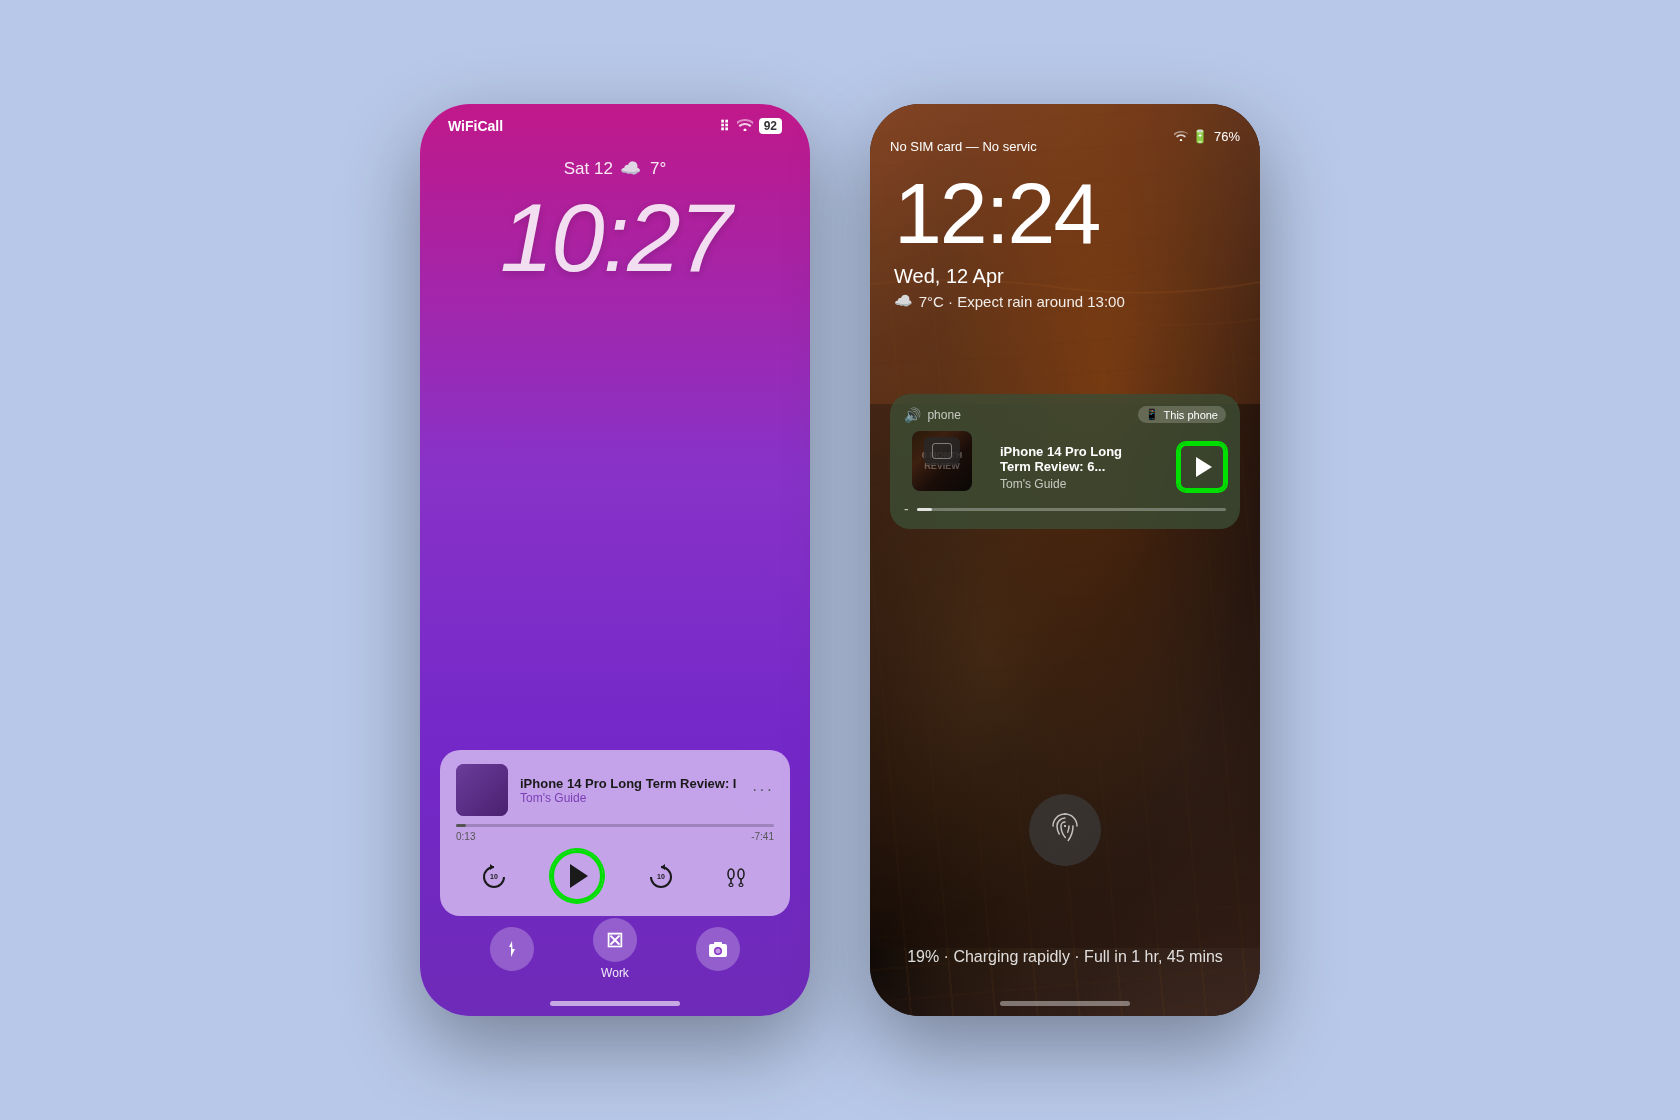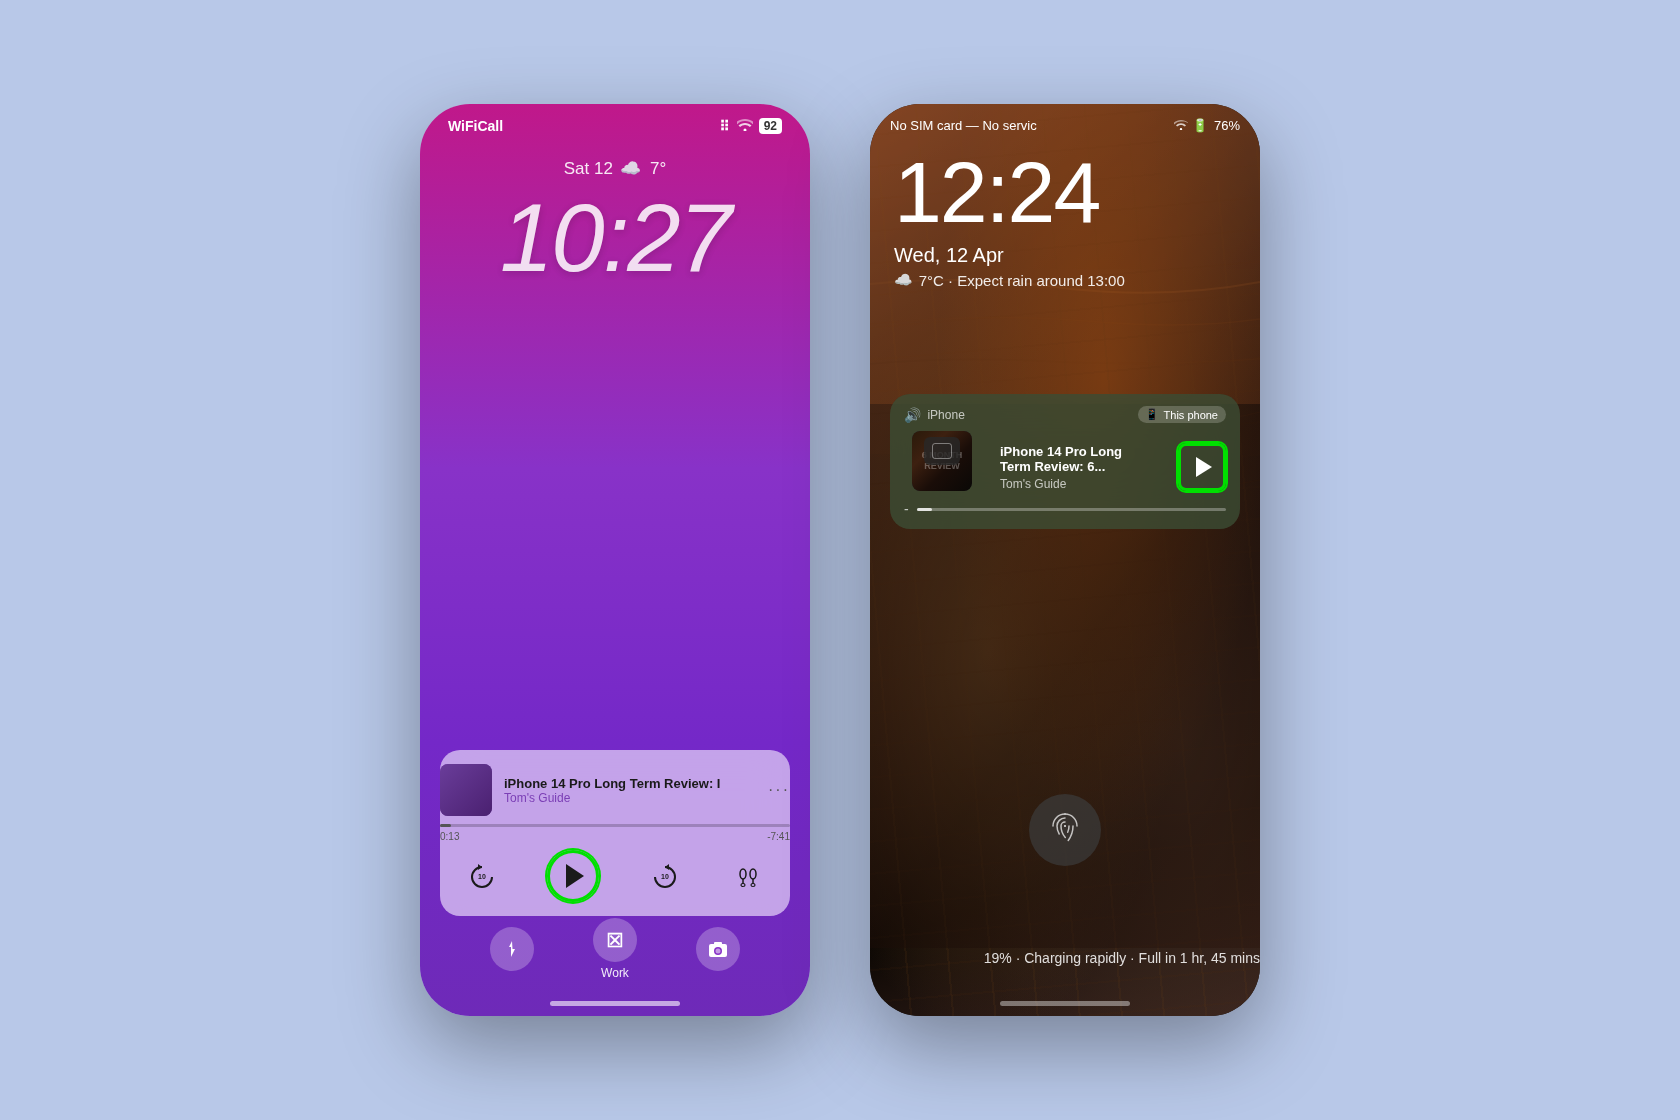--- a/index.html
+++ b/index.html
@@ -133,21 +133,21 @@
 
     
     .media-widget {
       position: absolute;
       bottom: 100px;
       left: 20px;
       right: 20px;
       background: rgba(210, 185, 240, 0.85);
       backdrop-filter: blur(20px);
       border-radius: 20px;
-      padding: 14px 0;
+      padding: 14px 16px;
     }
 
     .media-top {
       display: flex;
       align-items: center;
       gap: 12px;
       margin-bottom: 8px;
     }
 
     .media-thumb {
@@ -296,20 +296,21 @@
     }
 
     .right-phone .status-right {
       display: flex;
       align-items: center;
       gap: 5px;
     }
 
     .right-phone .status-left {
       font-size: 13px;
+      margin-top: 21px;
     }
 
     .right-phone .big-clock {
       position: relative;
       z-index: 10;
       color: white;
       font-size: 86px;
       font-weight: 200;
       letter-spacing: -2px;
       padding-left: 24px;
@@ -470,23 +471,23 @@
       color: rgba(255,255,255,0.8);
     }
 
     
     .charging-info {
       position: absolute;
       z-index: 10;
       bottom: 50px;
       left: 0;
       right: 0;
-      text-align: right;
-      color: white;
-      font-size: 14px;
+      text-align: center;
+      color: white;
+      font-size: 16px;
       opacity: 0.85;
     }
 
     .right-home-indicator {
       position: absolute;
       bottom: 10px;
       left: 50%;
       transform: translateX(-50%);
       width: 130px;
       height: 5px;
@@ -706,21 +707,21 @@
   <div class="weather-line">
     <span>☁️</span>
     <span>7°C · Expect rain around 13:00</span>
   </div>
 
   <div class="media-notification">
 
     <div class="notif-top-row">
       <div class="notif-source">
         <span style="font-size:14px;color:rgba(255,255,255,0.7);">🔊</span>
-        <span>iPhone</span>
+        <span>phone</span>
       </div>
       <div class="notif-device-badge">
         <span style="font-size:11px;">📱</span>
         <span>This phone</span>
       </div>
     </div>
 
     <div class="notif-main">
 
       <div class="notif-thumb">

